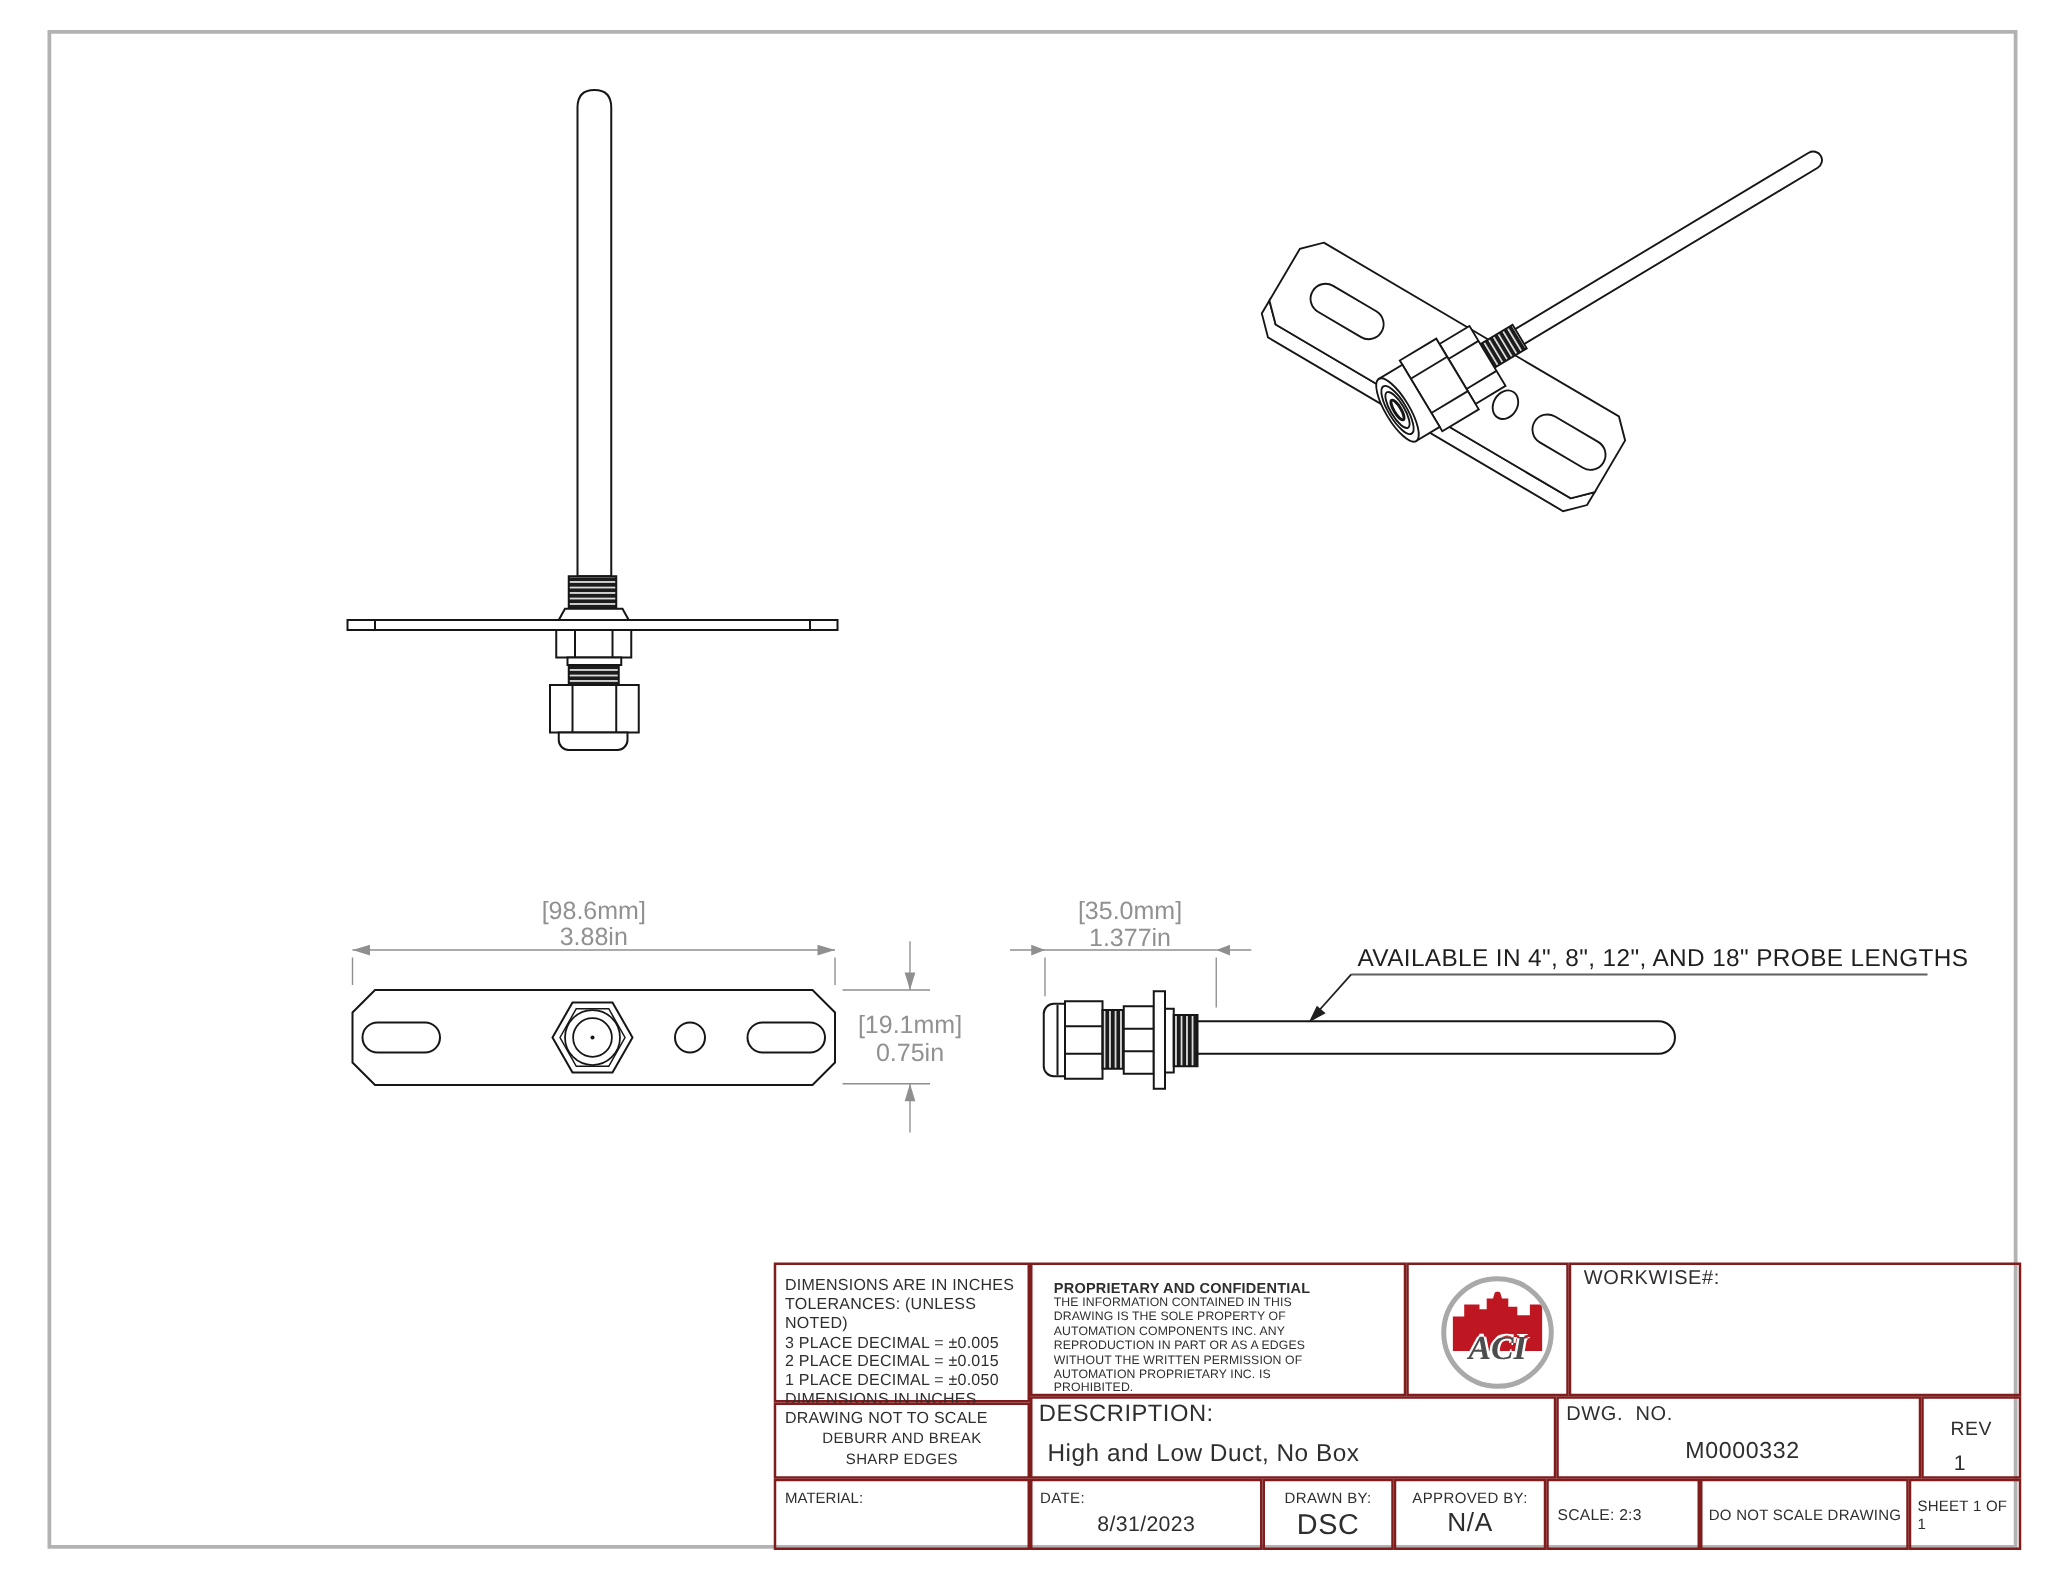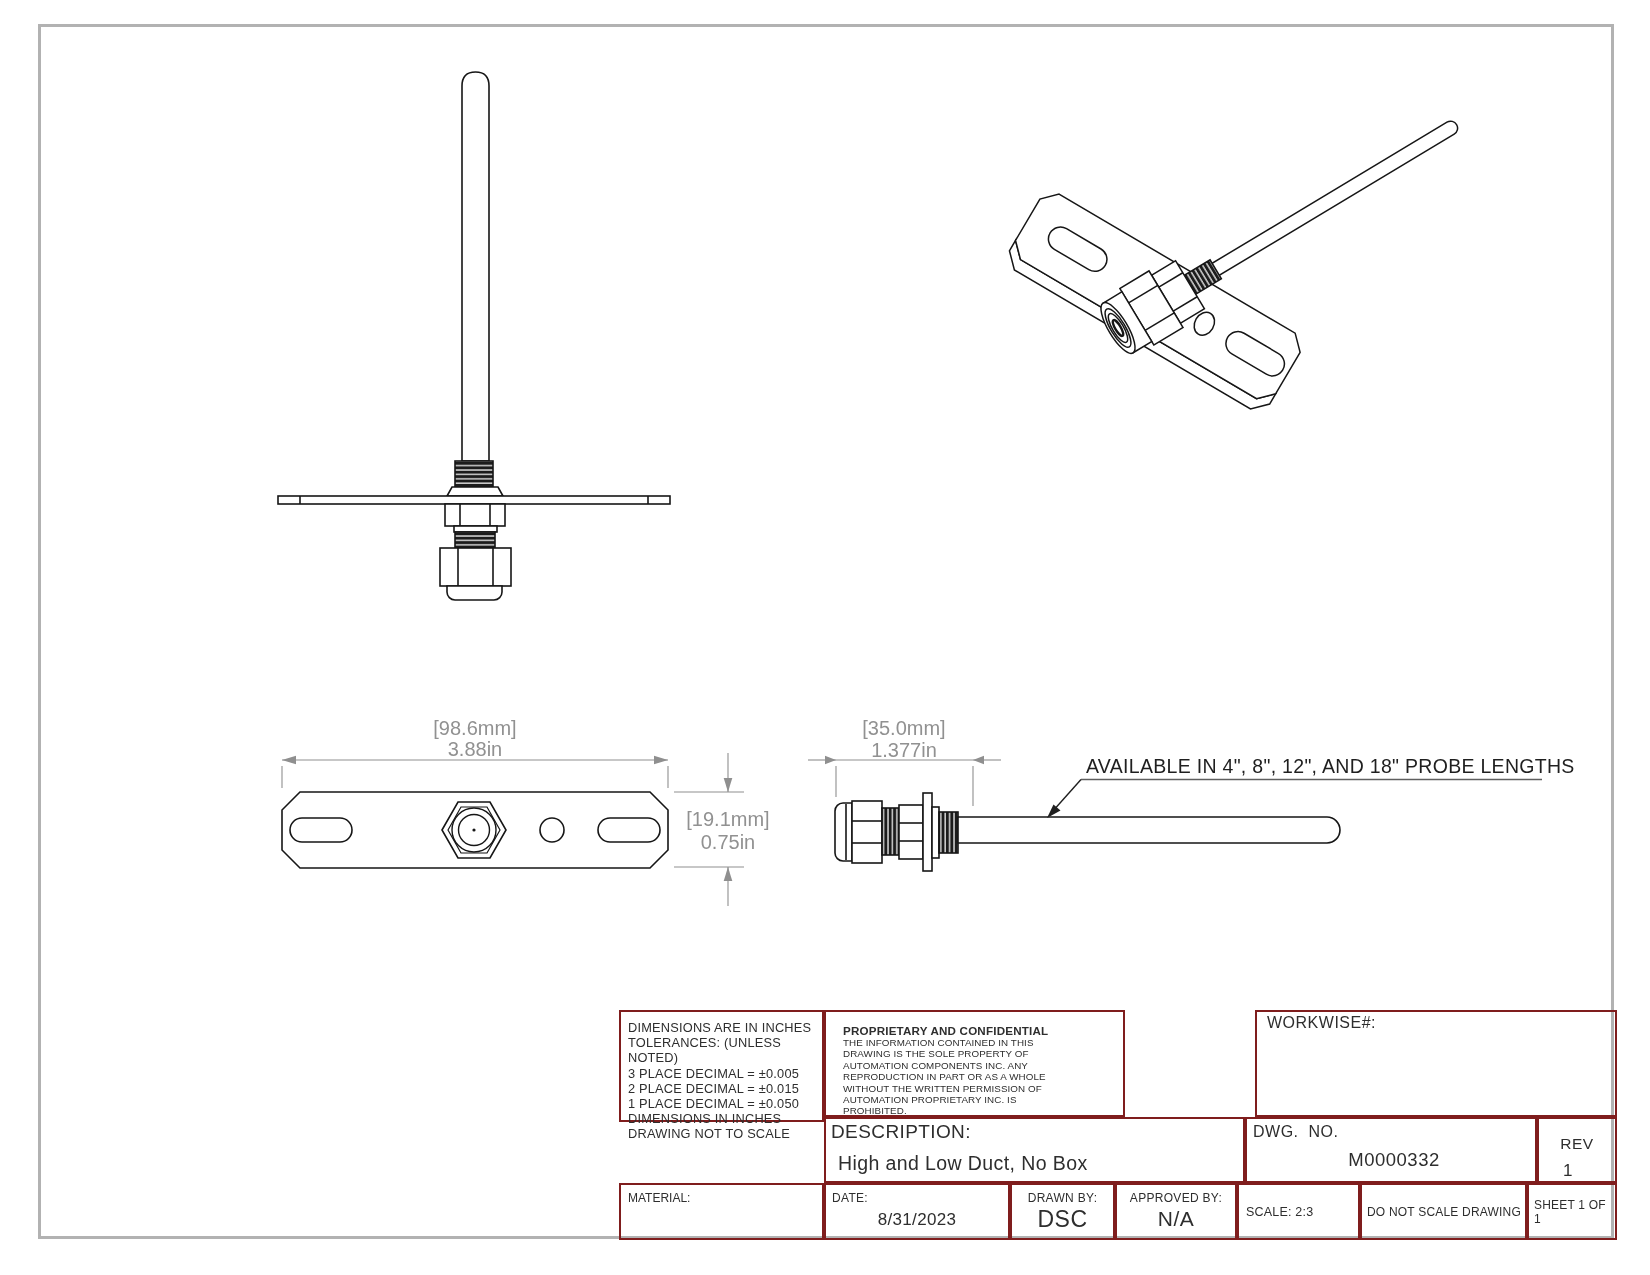--- a/index.html
+++ b/index.html
@@ -195,32 +195,42 @@
       <span class="lines">DIMENSIONS IN INCHES</span>
       <span class="lines">DRAWING NOT TO SCALE</span>
     </div>
 
     <div class="cell prop">
       <div class="ttl">PROPRIETARY AND CONFIDENTIAL</div>
       <div class="bd">
         <span class="lines">THE INFORMATION CONTAINED IN THIS</span>
         <span class="lines">DRAWING IS THE SOLE PROPERTY OF</span>
         <span class="lines">AUTOMATION COMPONENTS INC.  ANY</span>
-        <span class="lines">REPRODUCTION IN PART OR AS A WHOLE</span>
+        <span class="lines">REPRODUCTION IN PART OR AS A EDGES</span>
         <span class="lines">WITHOUT THE WRITTEN PERMISSION OF</span>
         <span class="lines">AUTOMATION PROPRIETARY INC. IS</span>
         <span class="lines">PROHIBITED.</span>
       </div>
     </div>
 
+    <div class="cell logo-cell">
+      <div class="logo">
+        <div class="sky"></div>
+        <div class="aci">ACI</div>
+      </div>
+    </div>
 
     <div class="cell ww">
       <span>WORKWISE#:</span>
     </div>
 
+    <div class="cell deb">
+      <span class="lines">DEBURR AND BREAK</span>
+      <span class="lines">SHARP EDGES</span>
+    </div>
 
     <div class="cell desc">
       <div class="lbl">DESCRIPTION:</div>
       <div class="val">High and Low Duct, No Box</div>
     </div>
 
     <div class="cell dwg">
       <div class="lbl">DWG.  NO.</div>
       <div class="val">M0000332</div>
     </div>

